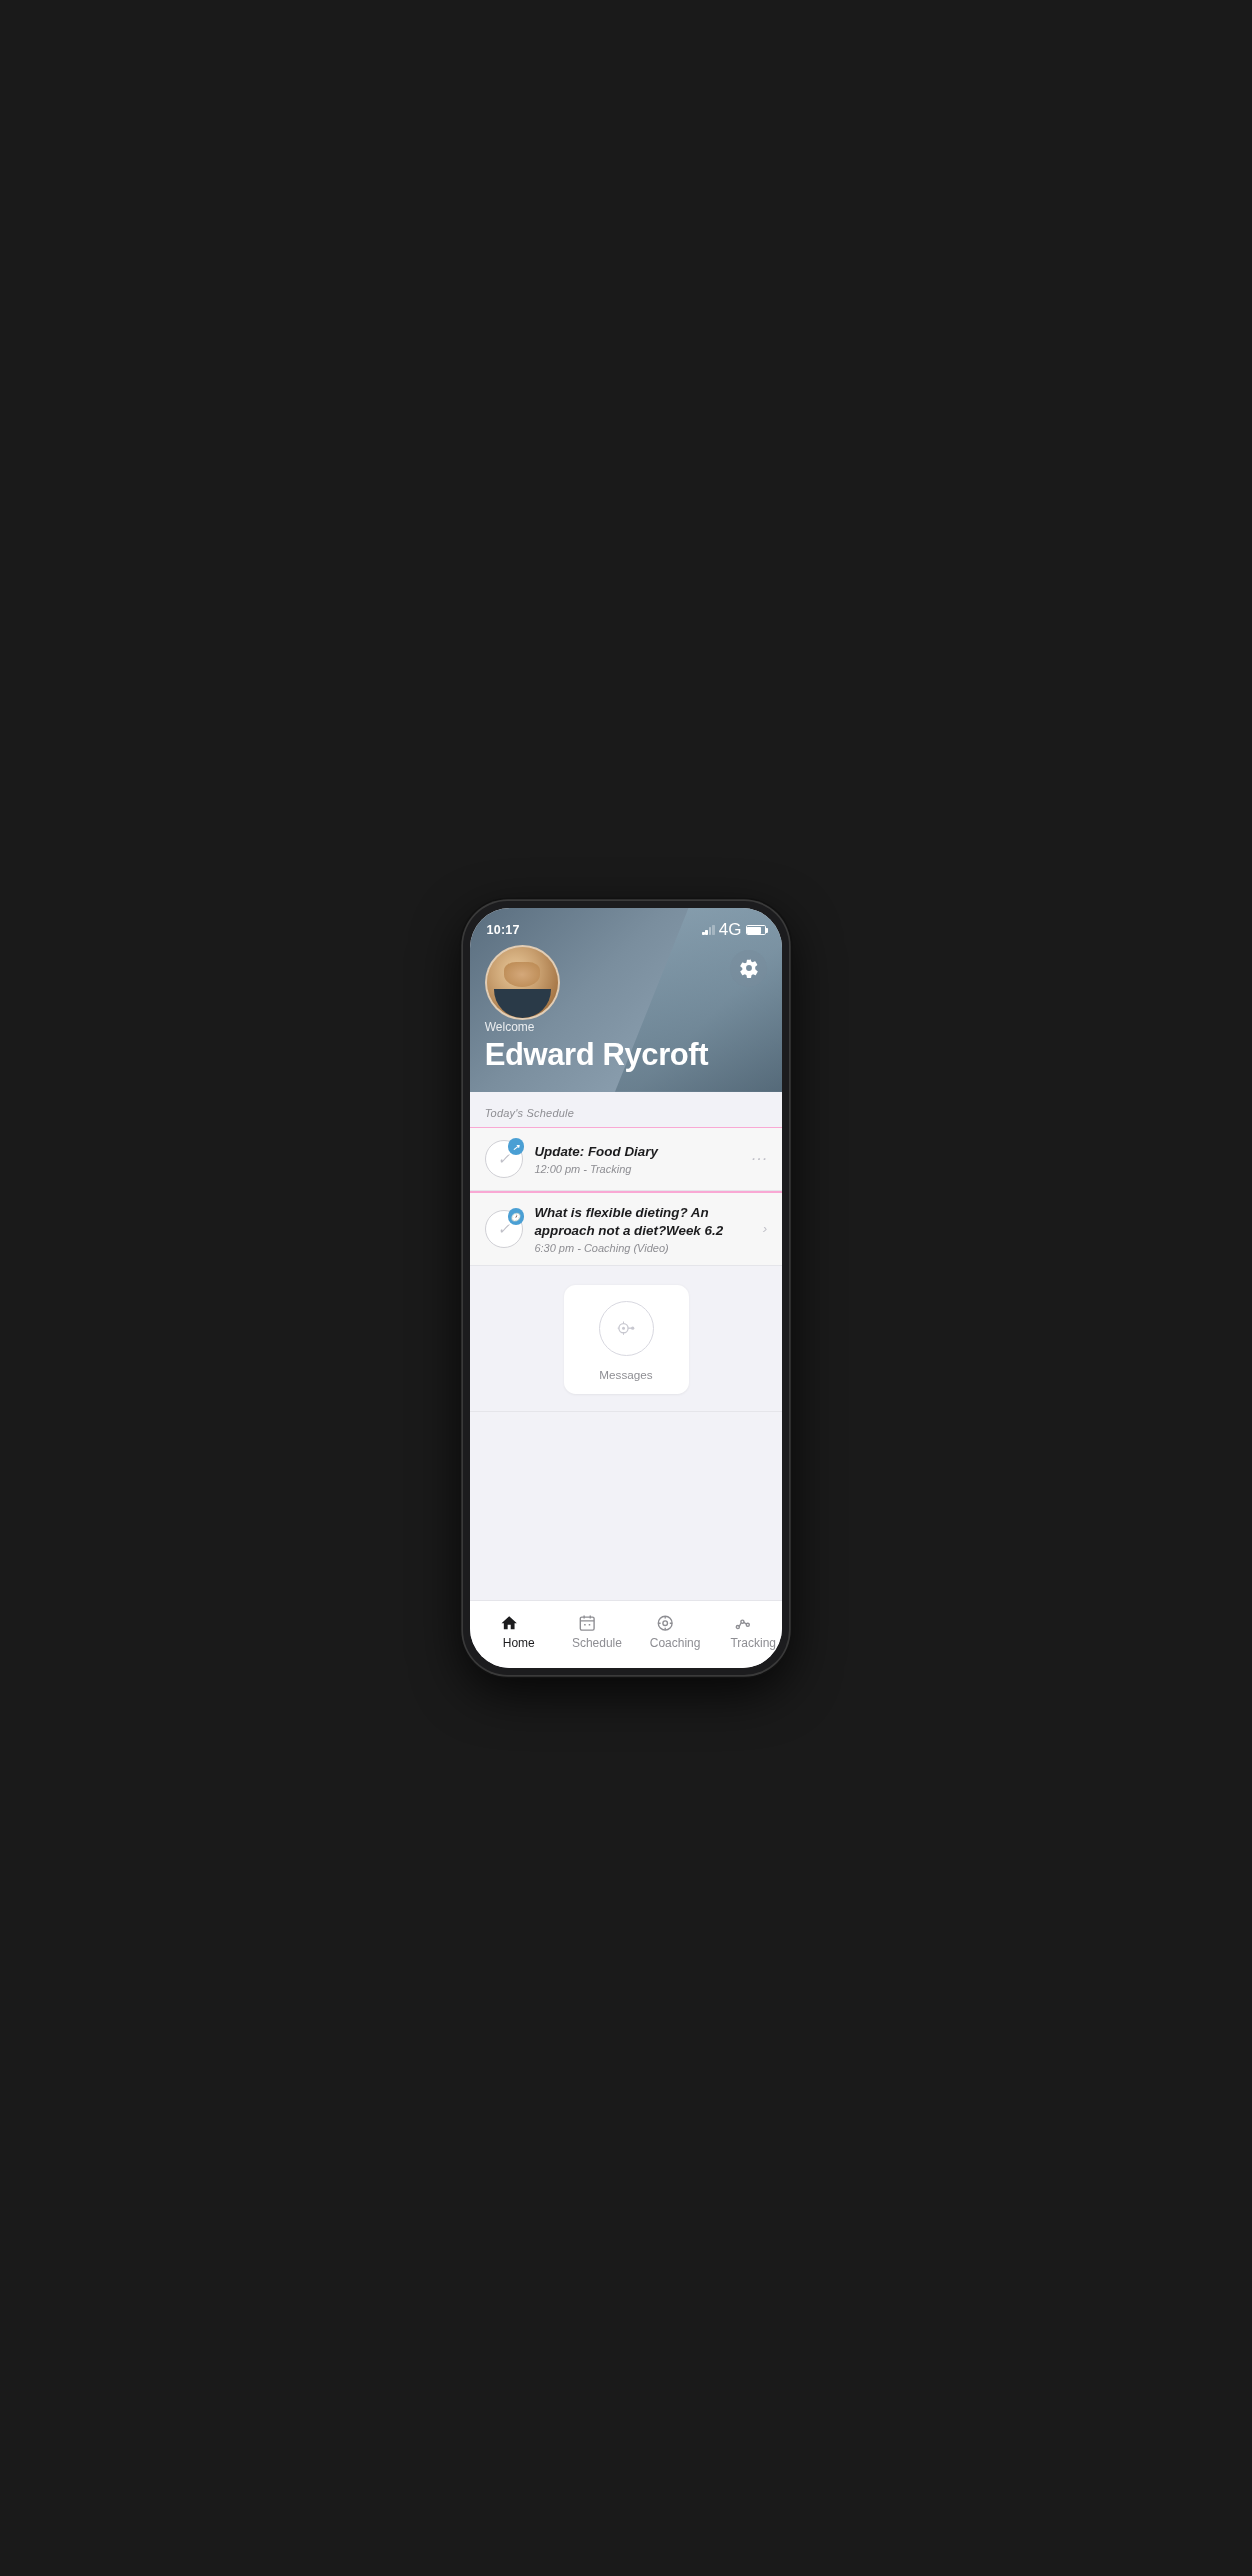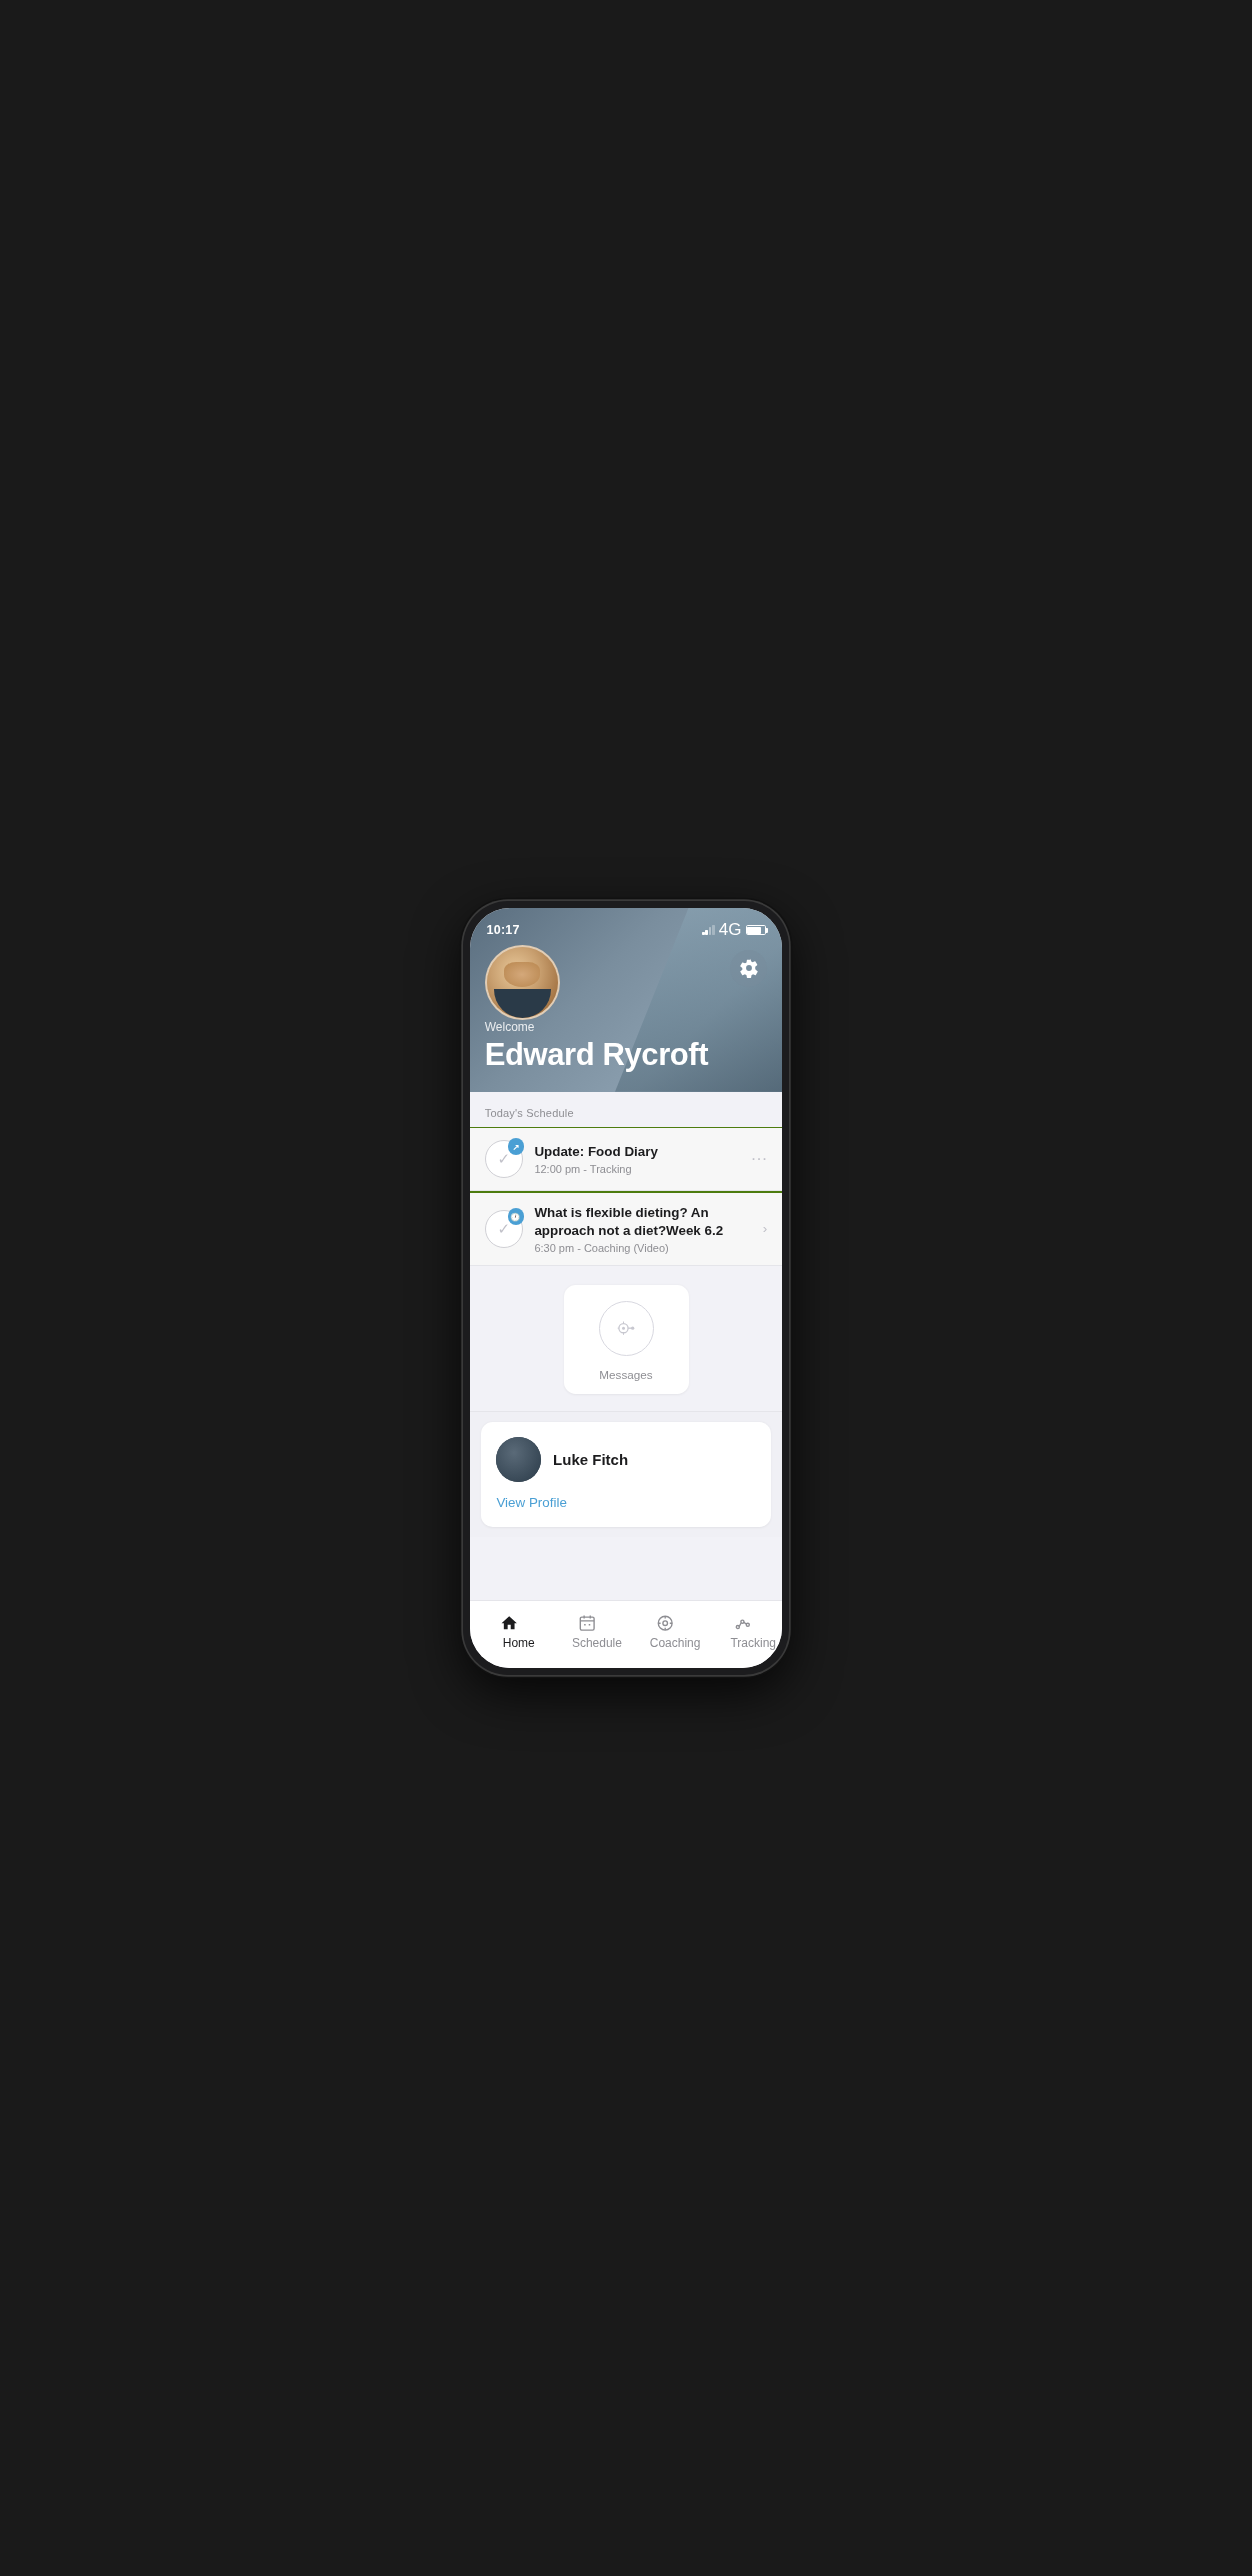--- a/index.html
+++ b/index.html
@@ -204,21 +204,22 @@
     }
     .section-title {
       color: #8e8e93;
       font-size: 11px;
       font-weight: 500;
       text-transform: none;
       letter-spacing: 0.2px;
     }
     
     .schedule-section {
-      background: #4d7c0f;
+      background: #f9a8d4;
+      font-style: italic;
     }
     .schedule-item {
       background: #f7f7f7;
       margin: 1.7px 0;
       padding: 11.7px 15px;
       display: flex;
       align-items: center;
       gap: 11.7px;
       border-bottom: 0.8px solid #e5e5ea;
     }
@@ -498,31 +499,20 @@
     <circle cx="20" cy="11" r="2" fill="#c8c8d0" stroke="none"></circle>
     <path d="M9 5.5V3M9 19v-2.5M3.5 11H2" stroke="#c8c8d0" stroke-width="1.2"></path>
   </g>
 </svg>
           </div>
           <span class="action-label">Messages</span>
         </div>
 
       </div>
 
-      <div class="coach-section">
-        <div class="coach-card">
-          <div class="coach-header">
-            <div class="coach-avatar">
-              <div class="coach-avatar-inner"></div>
-            </div>
-            <span class="coach-name">Luke Fitch</span>
-          </div>
-          <div class="view-profile-btn">View Profile</div>
-        </div>
-      </div>
 
     </div>
 
     <div class="tab-bar">
 
       <div class="tab-item tab-active">
         <div class="tab-icon">
           <svg width="18.4" height="18.4" viewBox="0 0 24 24" fill="#1c1c1e">
             <path d="M10 20v-6h4v6h5v-8h3L12 3 2 12h3v8z"></path>
           </svg>

